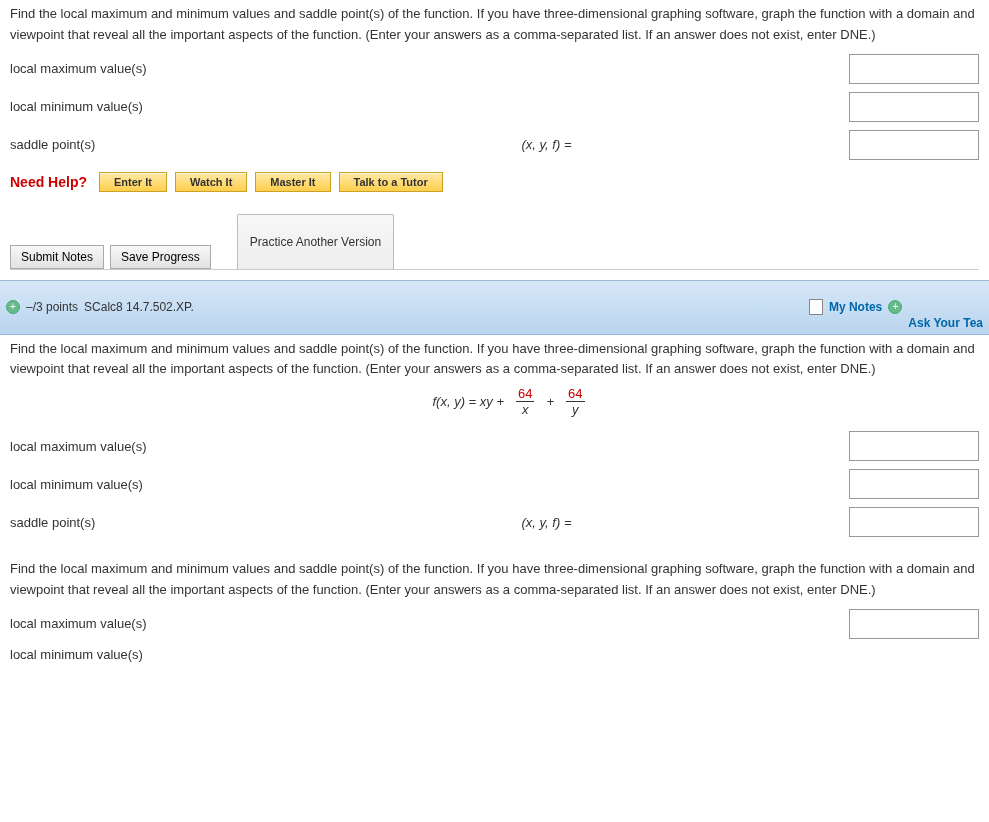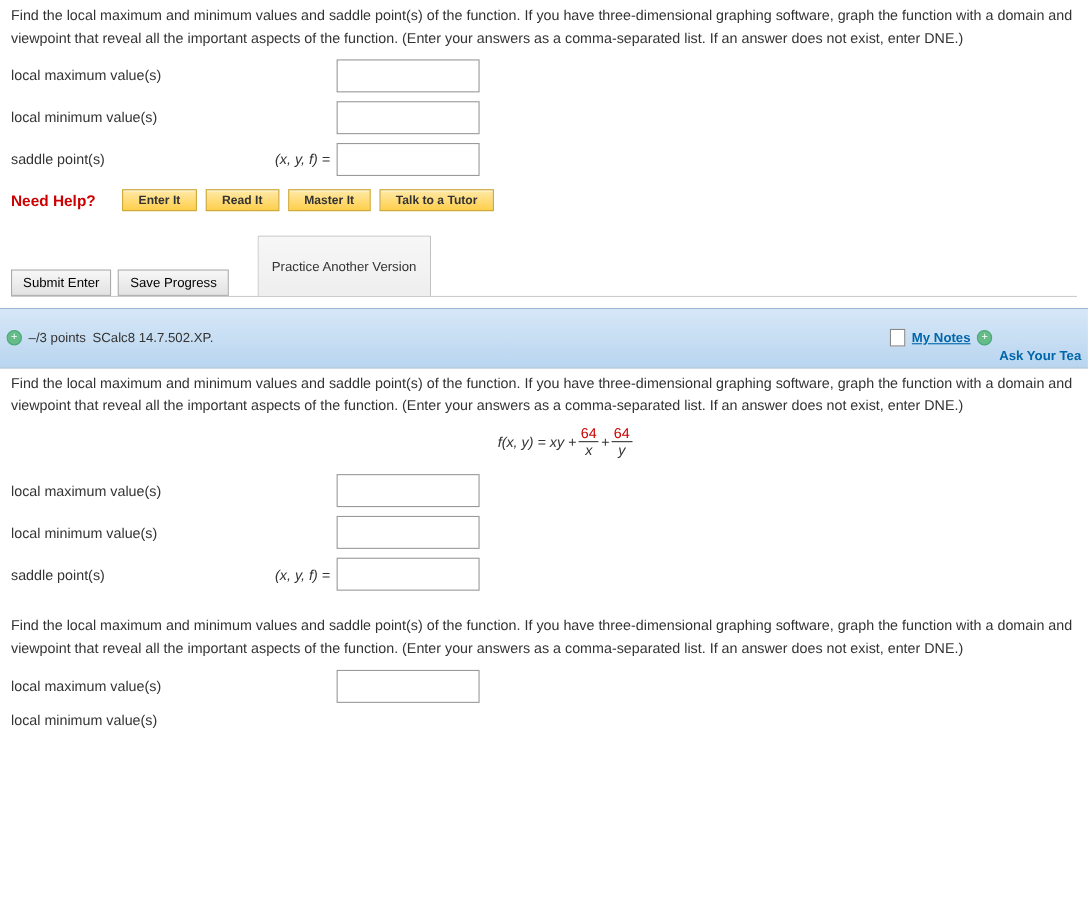--- a/index.html
+++ b/index.html
@@ -20,20 +20,21 @@
   }
   .formula {
     font-style: italic;
     margin: 4px 0 14px 40px;
   }
   .red { color: #cc0000; }
   .row {
     display: flex;
     align-items: center;
     margin: 8px 0;
+    justify-content: space-between;
   }
   .row-label {
     width: 200px;
   }
   .row-mid {
     width: 90px;
     text-align: right;
     font-style: italic;
     padding-right: 6px;
   }
@@ -47,21 +48,21 @@
   .need-help {
     margin-top: 12px;
     display: flex;
     align-items: center;
     gap: 8px;
   }
   .need-help-label {
     color: #cc0000;
     font-weight: bold;
     font-size: 14px;
-    margin-right: 16px;
+    margin-right: 4px;
     text-align: right;
   }
   .hbtn {
     background: linear-gradient(#ffe9a8, #ffcf4b);
     border: 1px solid #c9a227;
     padding: 3px 14px;
     font-size: 11px;
     font-weight: bold;
     color: #333;
     cursor: pointer;
@@ -110,35 +111,35 @@
   .expand-icon {
     width: 12px; height:12px;
     background:#6b8; border-radius:50%;
     display:inline-flex; align-items:center; justify-content:center;
     color:#fff; font-size:10px; line-height:10px;
     border:1px solid #4a7;
   }
   .qheader-right {
     display:flex; align-items:center; gap:6px;
   }
-  .qheader-right .mn { color:#0066aa; font-weight:bold;text-decoration:underline; }
+  .qheader-right .mn { color:#0066aa; font-weight:bold; }
   .qheader-right .ayt { color:#0066aa; font-weight:bold;margin-top:31px; }
   .plus-icon {
     width:12px;height:12px;border-radius:50%;
     background:#6b8;display:inline-flex;align-items:center;
     justify-content:center;color:#fff;font-size:10px;line-height:10px;
     border:1px solid #4a7;
   }
   .note-icon {
     width:12px;height:14px;border:1px solid #888;
     background:#fff;display:inline-block;position:relative;
   }
   .frac {
     display:inline-block;vertical-align:middle;text-align:center;
-    margin:0 2px;
+    margin:0 12px;
   }
   .frac .num { display:block; border-bottom:1px solid #333; padding:0 2px; font-style:normal;}
   .frac .den { display:block; padding:0 2px; font-style:italic;}
   .sup { vertical-align: super; font-size: 10px; }
   .ital { font-style: italic; }
 </style>
 </head>
 <body>
 
 <div class="content">
@@ -156,27 +157,27 @@
   </div>
   <div class="row">
     <div class="row-label">saddle point(s)</div>
     <div class="row-mid">(x, y, f) =</div>
     <input class="answer" type="text" style="">
   </div>
 
   <div class="need-help">
     <span class="need-help-label">Need Help?</span>
     <button class="hbtn">Enter It</button>
-    <button class="hbtn">Read It</button>
+    <button class="hbtn">Watch It</button>
     <button class="hbtn">Master It</button>
     <button class="hbtn">Talk to a Tutor</button>
   </div>
 
   <div class="action-row">
-    <button class="graybtn">Submit Enter</button>
+    <button class="graybtn">Submit Notes</button>
     <button class="graybtn">Save Progress</button>
     <div class="tab-like">Practice Another Version</div>
   </div>
 </div>
 
 <div class="qheader">
   <div class="qheader-left">
     <span class="expand-icon">+</span>
     <span>–/3 points</span>
     <span>SCalc8 14.7.502.XP.</span>

